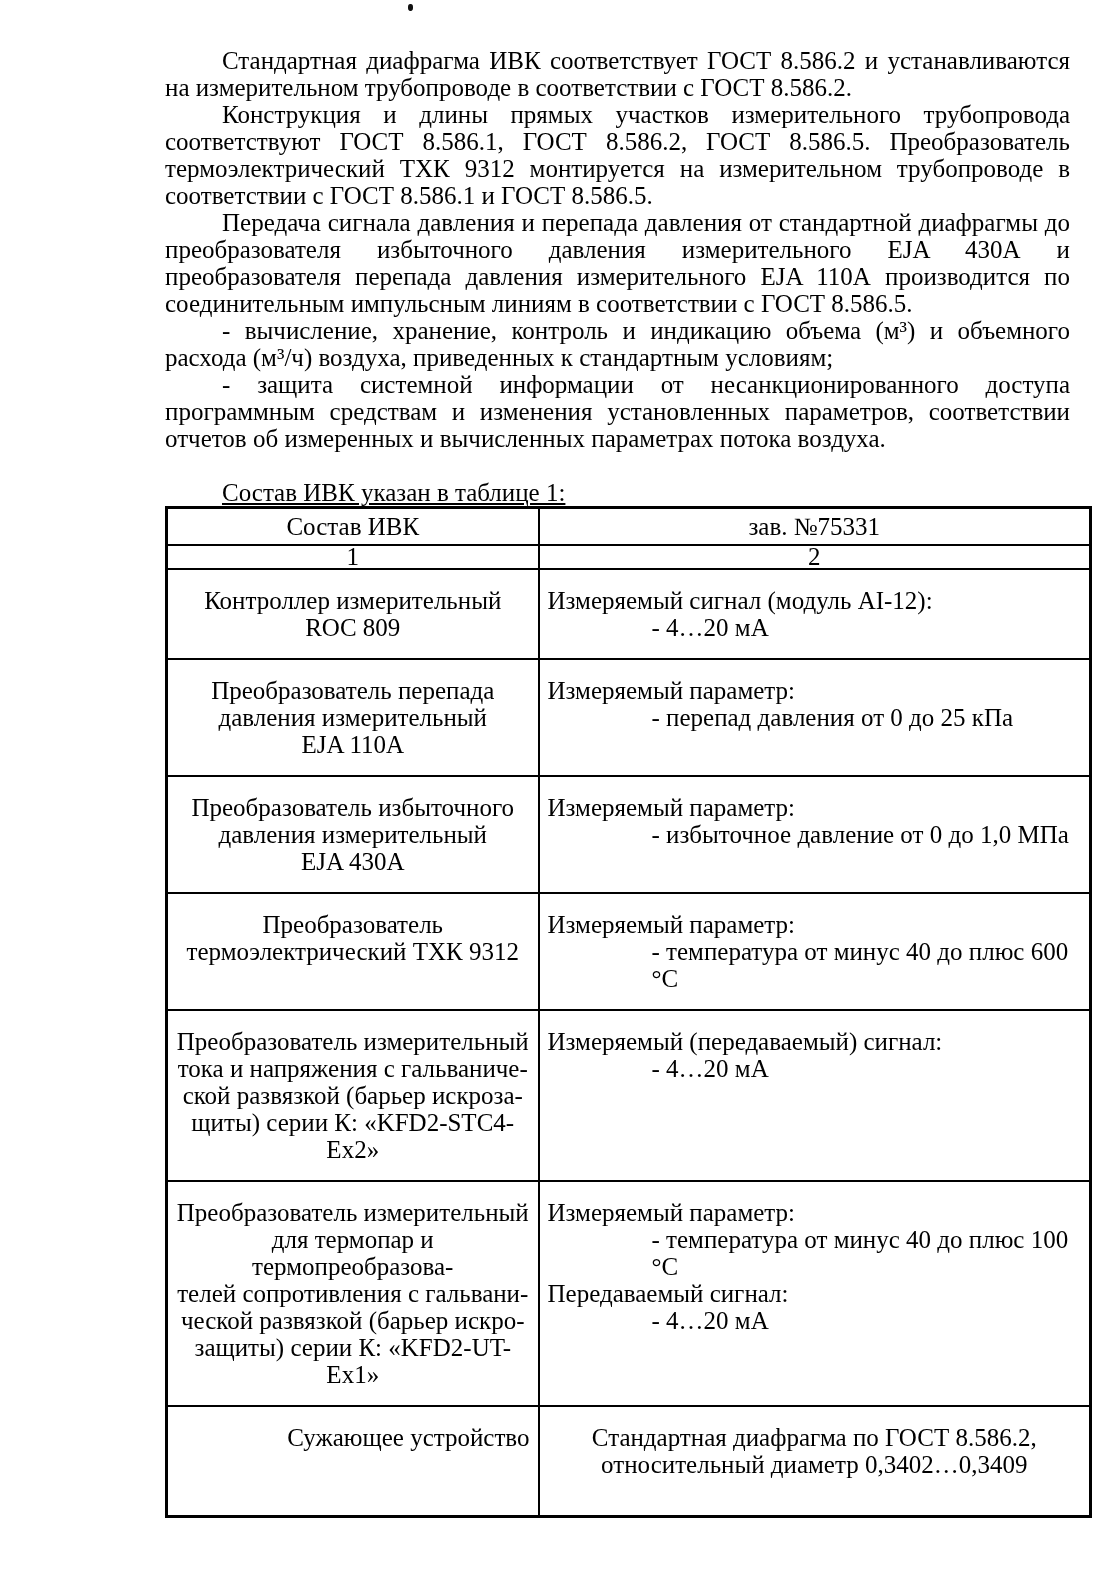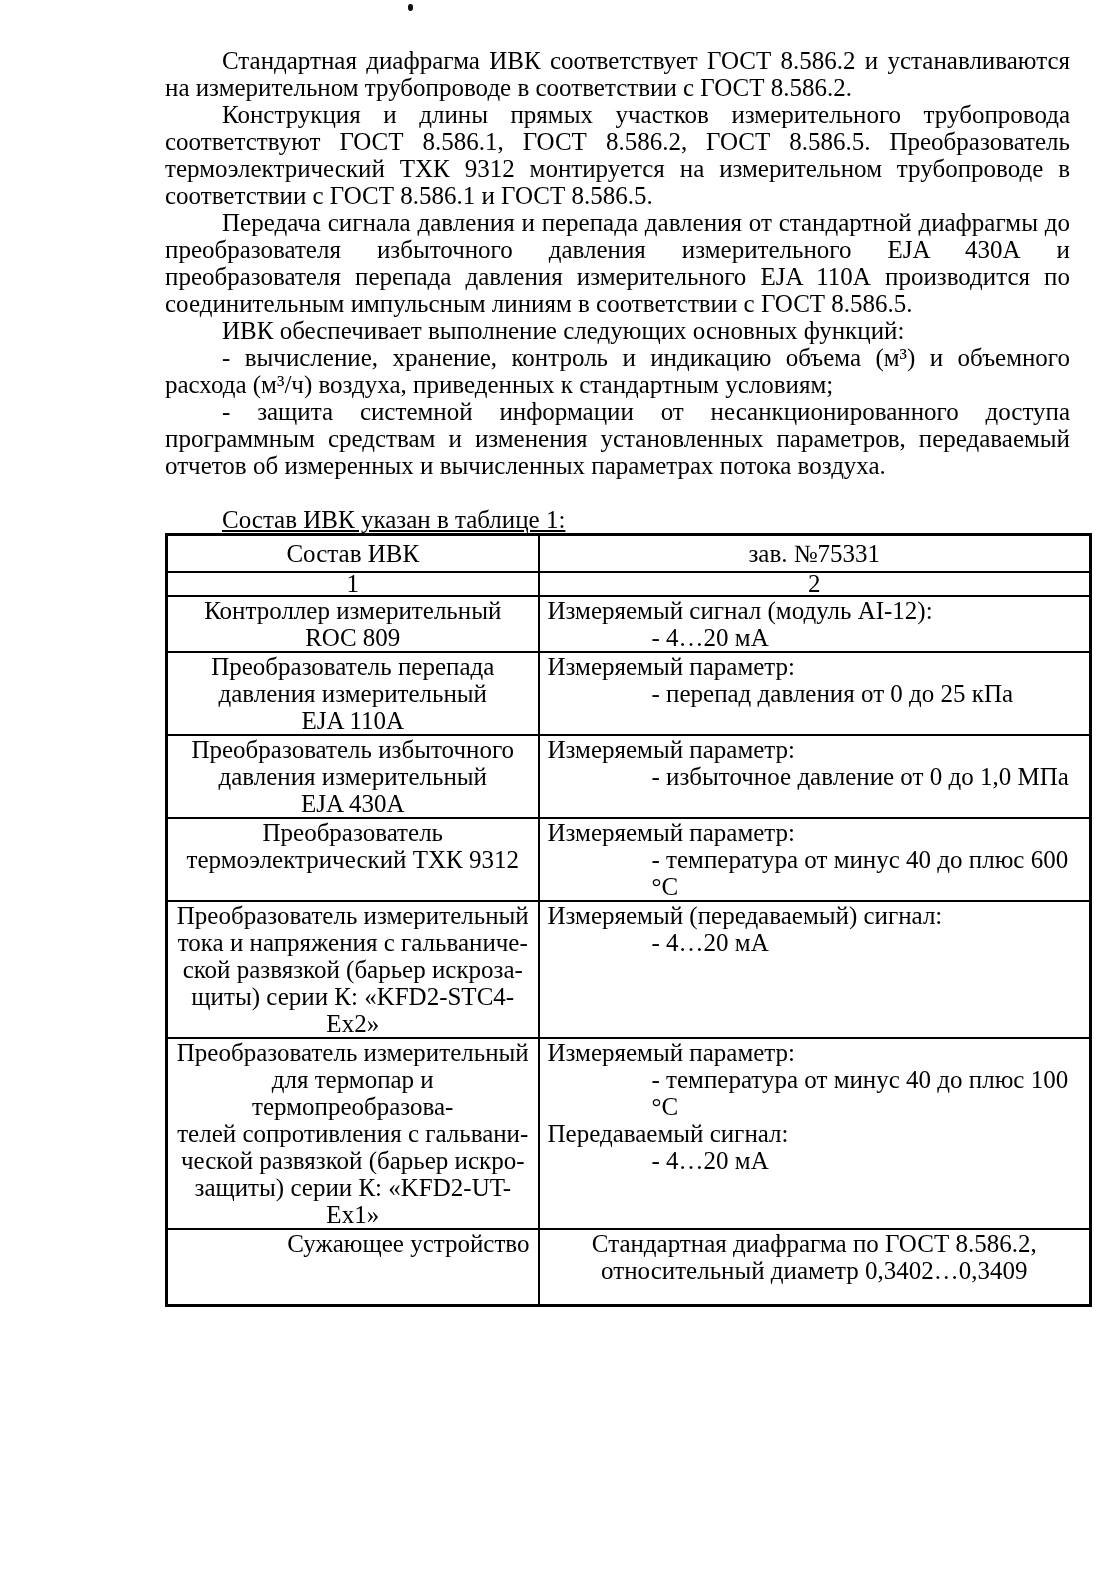--- a/index.html
+++ b/index.html
@@ -44,21 +44,21 @@
   }
   table.ivk {
     border-collapse: collapse;
     width: 924px;
     table-layout: fixed;
   }
   table.ivk, table.ivk td { border: 2px solid #000; }
   table.ivk { border-width: 3px; }
   table.ivk td {
     vertical-align: top;
-    padding: 0 8px;
+    padding: 17px 8px;
     line-height: 27px;
   }
   tr.hdr-row td { text-align: center; padding: 4px 8px; }
   tr.num-row td { text-align: center; line-height: 21px; padding: 0 8px 1px 8px; }
   td.cl-center { text-align: center; }
   td.cl-left { text-align: right; }
   tr.row-last td { height: 74px; }
   .line { }
   .line.indent { padding-left: 104px; }
   .line.center { text-align: center; }
@@ -66,23 +66,22 @@
 </head>
 <body>
 
 <div class="page">
   <div class="speck"></div>
 
   <div class="content">
     <p class="para">Стандартная диафрагма ИВК соответствует ГОСТ 8.586.2 и устанавливаются на измерительном трубопроводе в соответствии с ГОСТ 8.586.2.</p>
     <p class="para">Конструкция и длины прямых участков измерительного трубопровода соответствуют ГОСТ 8.586.1, ГОСТ 8.586.2, ГОСТ 8.586.5. Преобразователь термоэлектрический ТХК 9312 монтируется на измерительном трубопроводе в соответствии с ГОСТ 8.586.1 и ГОСТ 8.586.5.</p>
     <p class="para">Передача сигнала давления и перепада давления от стандартной диафрагмы до преобразователя избыточного давления измерительного EJA 430А и преобразователя перепада давления измерительного EJA 110А производится по соединительным импульсным линиям в соответствии с ГОСТ 8.586.5.</p>
-    <p class="para">ИВК обеспечивает выполнение следующих основных функций:</p>
     <p class="para">- вычисление, хранение, контроль и индикацию объема (м³) и объемного расхода (м³/ч) воздуха, приведенных к стандартным условиям;</p>
-    <p class="para">- защита системной информации от несанкционированного доступа программным средствам и изменения установленных параметров, передаваемый отчетов об измеренных и вычисленных параметрах потока воздуха.</p>
+    <p class="para">- защита системной информации от несанкционированного доступа программным средствам и изменения установленных параметров, соответствии отчетов об измеренных и вычисленных параметрах потока воздуха.</p>
     <p class="para gap-above">Состав ИВК указан в таблице 1:</p>
 
 
     <table class="ivk">
       <colgroup>
           <col style="width:372px">
           <col style="width:552px">
         </colgroup>
       <tbody>
         <tr class="hdr-row">

